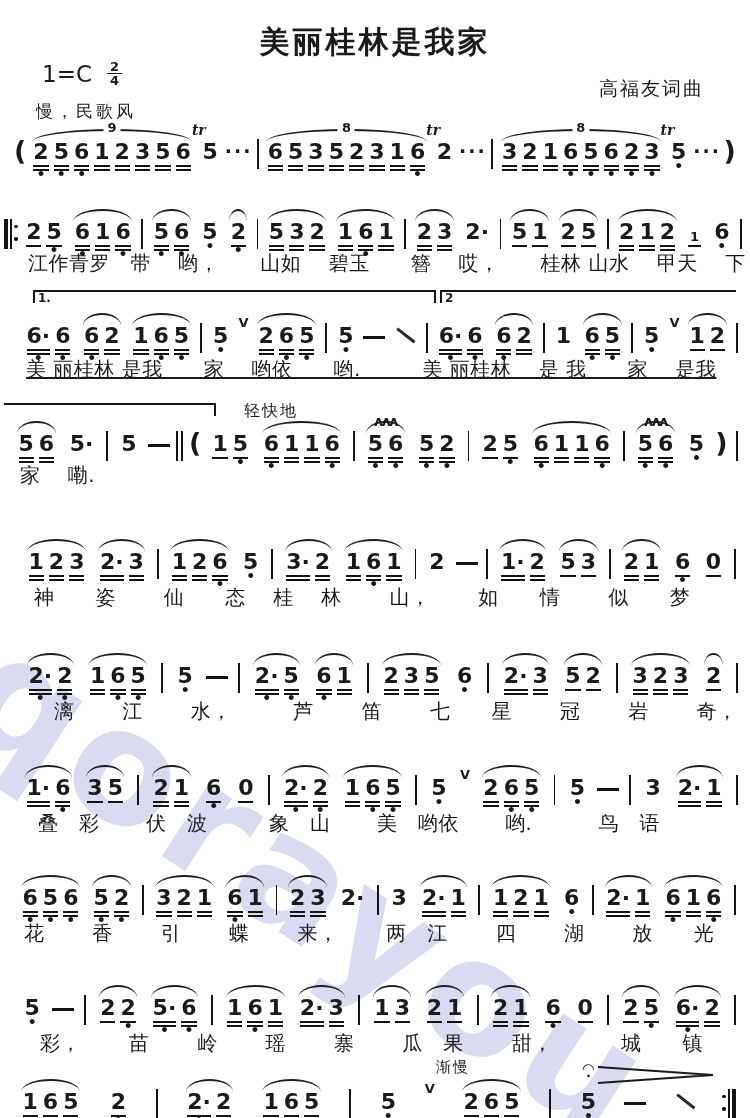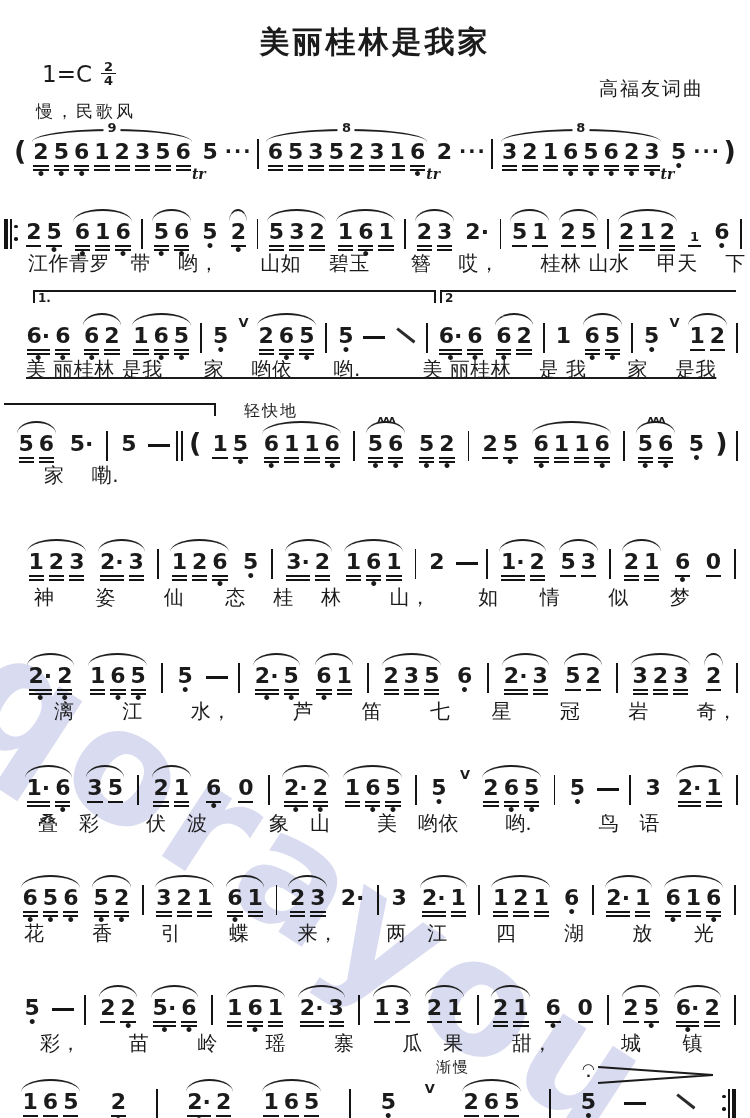--- a/index.html
+++ b/index.html
@@ -3,35 +3,35 @@
 <meta charset="utf-8">
 <style>
   html,body{margin:0;padding:0;background:#fff;}
   body{width:750px;height:1118px;position:relative;overflow:hidden;
        font-family:"DejaVu Sans","Liberation Sans",sans-serif;color:#1b1b1b;}
   #watermark{position:absolute;left:-70px;top:530px;font-size:158px;font-weight:bold;
        color:#d9dbf0;transform:rotate(33deg);transform-origin:0 0;letter-spacing:8px;
        z-index:0;white-space:nowrap;}
   .z{position:absolute;z-index:1;}
   #title{top:22px;left:0;right:0;text-align:center;font-size:30px;font-weight:bold;letter-spacing:3px;}
-  #keysig{top:60px;left:42px;font-size:23px;display:flex;align-items:center;gap:9px;}
+  #keysig{top:60px;left:42px;font-size:23px;display:flex;align-items:center;gap:15px;}
   .frac{display:inline-flex;flex-direction:column;align-items:center;font-size:13px;font-weight:bold;line-height:13px;}
   .frac .fn{border-bottom:1.6px solid #1b1b1b;padding:0 3px;}
   #credit{top:76px;right:46px;font-size:19px;letter-spacing:2px;}
   #tempo{top:100px;left:36px;font-size:17px;letter-spacing:3px;}
   .staff{position:absolute;display:flex;align-items:flex-start;justify-content:space-between;z-index:1;}
   .lyrics{position:absolute;font-size:20px;white-space:pre;z-index:1;letter-spacing:0.5px;}
   .grp{position:relative;display:inline-flex;align-items:flex-start;padding-top:15px;margin:0 2px;}
   .grp.slur::before{content:"";position:absolute;top:3px;left:1px;right:1px;height:11px;
        border-top:2.4px solid #1e1e1e;border-radius:50% 50% 0 0/100% 100% 0 0;}
   .glab{position:absolute;top:-5px;left:50%;transform:translateX(-50%);font-size:13px;
        font-weight:bold;background:#fff;padding:0 4px;line-height:14px;}
   .orn{position:absolute;font-weight:bold;}
-  .orn.tr{top:-4px;left:-8px;font-size:14px;font-style:italic;font-family:"DejaVu Serif",serif;margin-top:44px;}
-  .orn.mord{top:-5px;left:50%;transform:translateX(-50%);font-size:11px;letter-spacing:-1.5px;}
+  .orn.tr{top:-4px;left:-8px;font-size:14px;font-style:italic;font-family:"DejaVu Serif",serif;}
+  .orn.mord{top:-5px;left:50%;transform:translateX(-50%);font-size:14px;letter-spacing:-1.5px;}
   .orn.ferm{top:-12px;left:50%;transform:translateX(-50%);display:flex;flex-direction:column;align-items:center;}
   .orn.ferm .arc{font-size:15px;line-height:10px;}
   .orn.ferm .pt{font-size:13px;line-height:4px;}
   .note{display:flex;flex-direction:column;align-items:center;margin:0 2.5px;min-width:13px;}
   .note .num{font-size:22px;font-weight:bold;line-height:22px;}
   .note.grace .num{font-size:13px;line-height:13px;margin-top:9px;}
   .uls{display:flex;flex-direction:column;gap:2px;width:100%;margin-top:2px;}
   .uls .u{height:2px;background:#141414;}
   .lo{font-size:14px;line-height:6px;height:7px;font-weight:bold;}
   .bar{display:inline-block;width:1.8px;height:30px;background:#141414;margin:13px 2px 0;}
@@ -887,21 +887,21 @@
       </span>
       <span class="grp">
         <span class="note">
           <span class="num">5</span>
           <span class="lo">•</span>
         </span>
       </span>
       <span class="paren">)</span>
       <span class="bar"></span>
     </div>
-    <div class="lyrics" style="top: 462px; left: 44px;">家　 嘞.</div>
+    <div class="lyrics" style="top: 462px; left: 20px;">家　 嘞.</div>
     <div class="staff z" style="top: 536px; left: 24px; width: 714px;">
       <span class="grp slur">
         <span class="note">
           <span class="num">1</span>
           <span class="uls">
             <i class="u"></i>
             <i class="u"></i>
           </span>
         </span>
         <span class="note">

